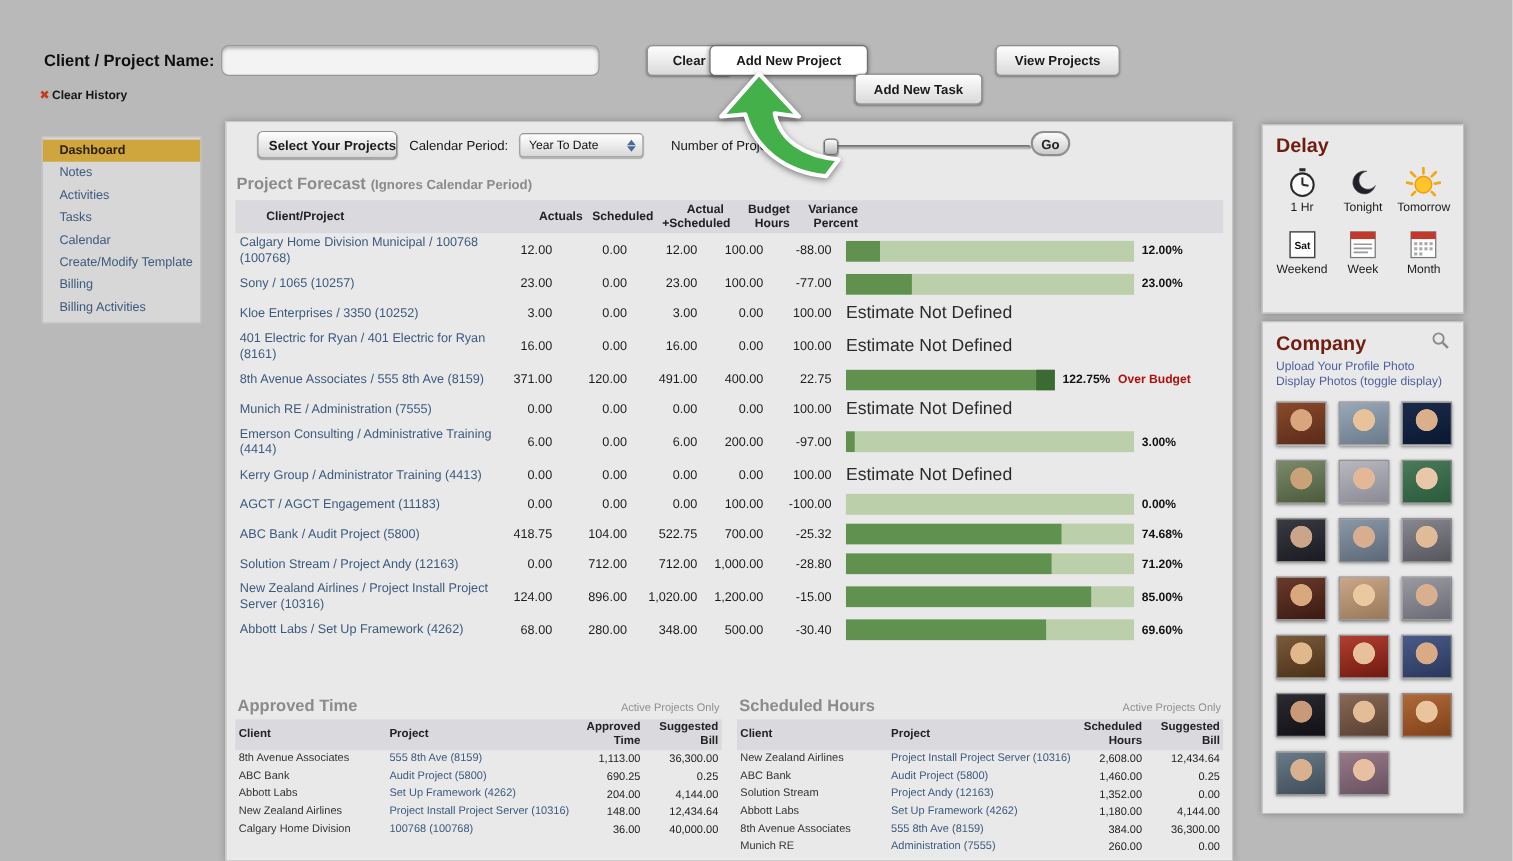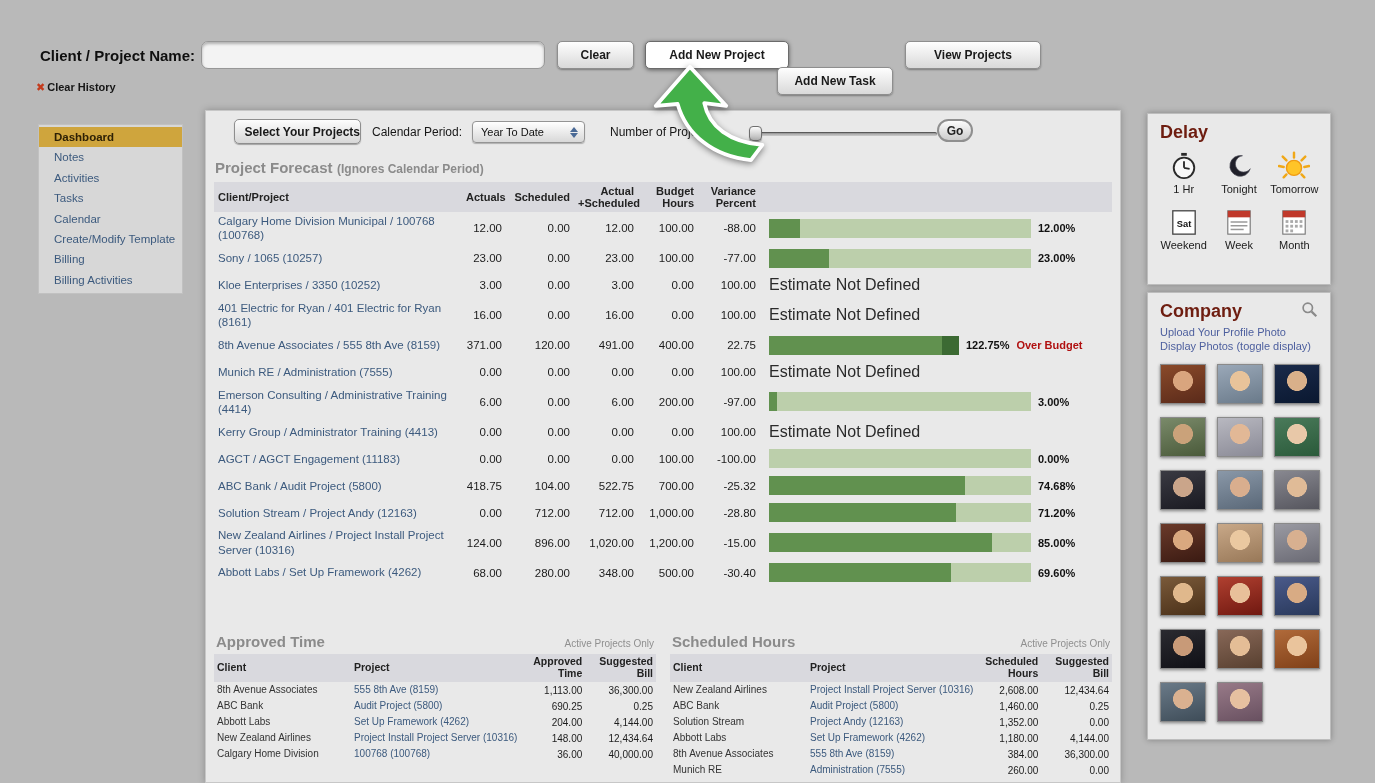--- a/index.html
+++ b/index.html
@@ -7,24 +7,24 @@
   body { font-family:"Liberation Sans","DejaVu Sans",sans-serif; background:#b9b9b9; position:relative; }
 
   
   .top-label { position:absolute; left:40px; top:47px; font-size:15px; font-weight:bold; color:#0f0f0f; }
   .client-input { position:absolute; left:201px; top:41px; width:344px; height:28px; border:1px solid #979797;
       border-radius:7px; background:#f3f3f3; box-shadow:inset 0 2px 3px rgba(0,0,0,.28); font-size:13px; padding:0 8px;
       font-family:inherit; }
   .btn { position:absolute; top:41px; height:28px; border:1px solid #8e8e8e; border-radius:5px;
       background:linear-gradient(#fefefe,#d9d9d9); font-weight:bold; font-size:12px; color:#1a1a1a;
       box-shadow:0 1px 2px rgba(0,0,0,.35); cursor:pointer; font-family:inherit; }
-  .btn-clear { left:557px; width:77px;text-align:center; }
+  .btn-clear { left:588px; width:77px;text-align:center; }
   .btn-add-project { left:645px; width:144px; background:#ffffff; border-color:#6b6b6b; box-shadow:0 1px 4px rgba(0,0,0,.5); }
   .btn-add-task { left:777px; width:116px;margin-top:26px; }
-  .btn-view { left:905px; width:136px; }
+  .btn-view { left:905px; width:113px; }
 
   .clear-history { position:absolute; left:36px; top:81px; font-size:11px; font-weight:bold; color:#161616;
       display:flex; align-items:center; gap:2px; cursor:pointer; }
   .ch-icon { color:#c43c1e; font-size:11px; line-height:1; }
 
   
   .side-menu { position:absolute; left:38px; top:107px; width:145px; background:#d7d7d7;
       border:1px solid #c1c1c1; padding:2px 0 3px;margin-top:17px; }
   .side-item { font-size:11.5px; color:var(--link_blue,#3c5a7e); padding:3px 6px 3px 15px; cursor:pointer; line-height:1.25; }
   .side-item.active { background:var(--active_item_bg,#cfa53d); color:#2e2105; font-weight:bold; }
@@ -51,21 +51,21 @@
       background:linear-gradient(#fcfcfc,#b3b3b3); box-shadow:0 1px 1px rgba(0,0,0,.35); cursor:grab; }
   .go-btn { position:absolute; left:731px; top:8px; width:36px; height:23px; border:2px solid #8f8f8f; border-radius:12px;
       background:linear-gradient(#fbfbfb,#cccccc); font-weight:bold; font-size:12px; color:#222; font-family:inherit; cursor:pointer; }
 
   .section-title { font-size:15px; font-weight:bold; color:#8b8b8b; }
   .section-sub { font-size:12px; font-weight:bold; color:#8b8b8b; }
   .forecast-head { position:absolute; left:9px; top:48px; }
 
   
   .ftable { position:absolute; left:8px; right:8px; top:71px; }
-  .frow { display:grid; grid-template-columns:248px 44px 68px 64px 60px 62px 1fr; align-items:center; }
+  .frow { display:grid; grid-template-columns:248px 44px 68px 64px 60px 62px 1fr; align-items:center;padding-left:24px; }
   .fheader { background:var(--header_bg,#d9d9de); font-weight:bold; font-size:11px; color:#222; min-height:30px; }
   .fheader > div { padding:2px 4px; text-align:right; line-height:1.12; }
   .fheader > div:first-child { text-align:left; }
   .fbody .frow { min-height:27px; padding:2px 0; }
   .fc-name { font-size:11.5px; color:var(--link_blue,#3c5a7e); padding:0 4px; line-height:1.25; cursor:pointer; }
   .fc-num { font-size:11.5px; color:#1c1c1c; text-align:right; padding:0 4px; }
   .fc-barcell { display:flex; align-items:center; padding-left:9px; gap:7px; }
   .bar-track { height:19px; background:var(--bar_track,#bccfab); position:relative; overflow:hidden; width:262px; flex:none; }
   .bar-fill { height:100%; background:var(--bar_fill,#61914f); }
   .bar-cap { position:absolute; right:0; top:0; width:17px; height:100%; background:var(--bar_over_cap,#3c6a33); }

